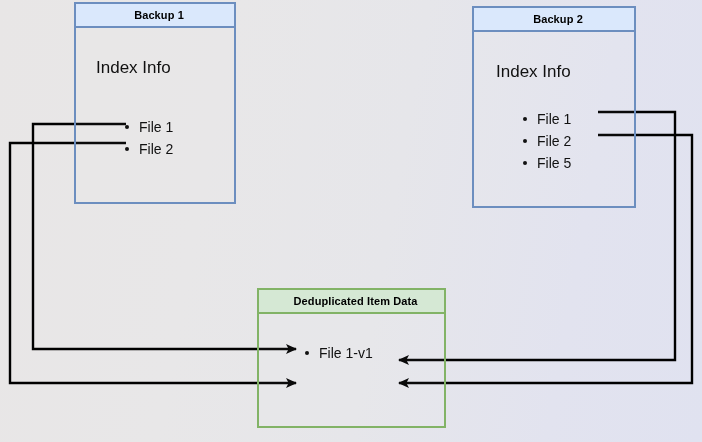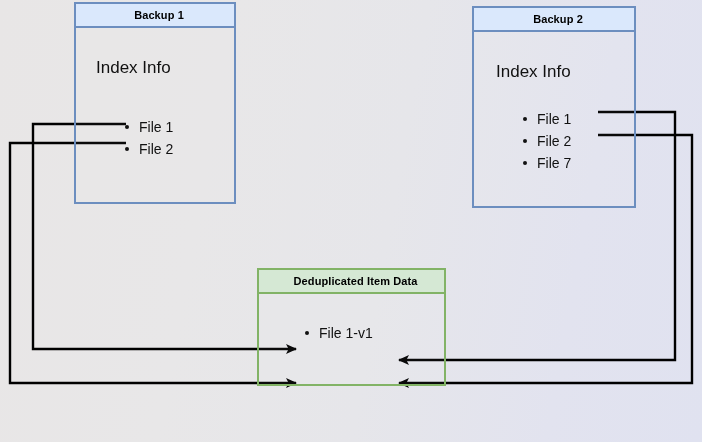--- a/index.html
+++ b/index.html
@@ -127,26 +127,26 @@
     </div>
   </div>
 
   <div class="box" style="left:472px; top:6px; width:164px; height:202px;">
     <div class="box-title">Backup 2</div>
     <div class="box-body" style="height:174px;">
       <div class="index-label" style="left:22px; top:30px;">Index Info</div>
       <ul class="file-list" style="left:45px; top:76px;">
         <li>File 1</li>
         <li>File 2</li>
-        <li>File 7</li>
+        <li>File 5</li>
       </ul>
     </div>
   </div>
 
-  <div class="box green" style="left:257px; top:268px; width:189px; height:118px;">
+  <div class="box green" style="left:257px; top:288px; width:189px; height:140px;">
     <div class="box-title">Deduplicated Item Data</div>
     <div class="box-body" style="height:134px;padding-left:40px;">
       <ul class="file-list" style="left:42px; top:28px;">
         <li>File 1-v1</li>
       </ul>
     </div>
   </div>
 
 </div>
 

